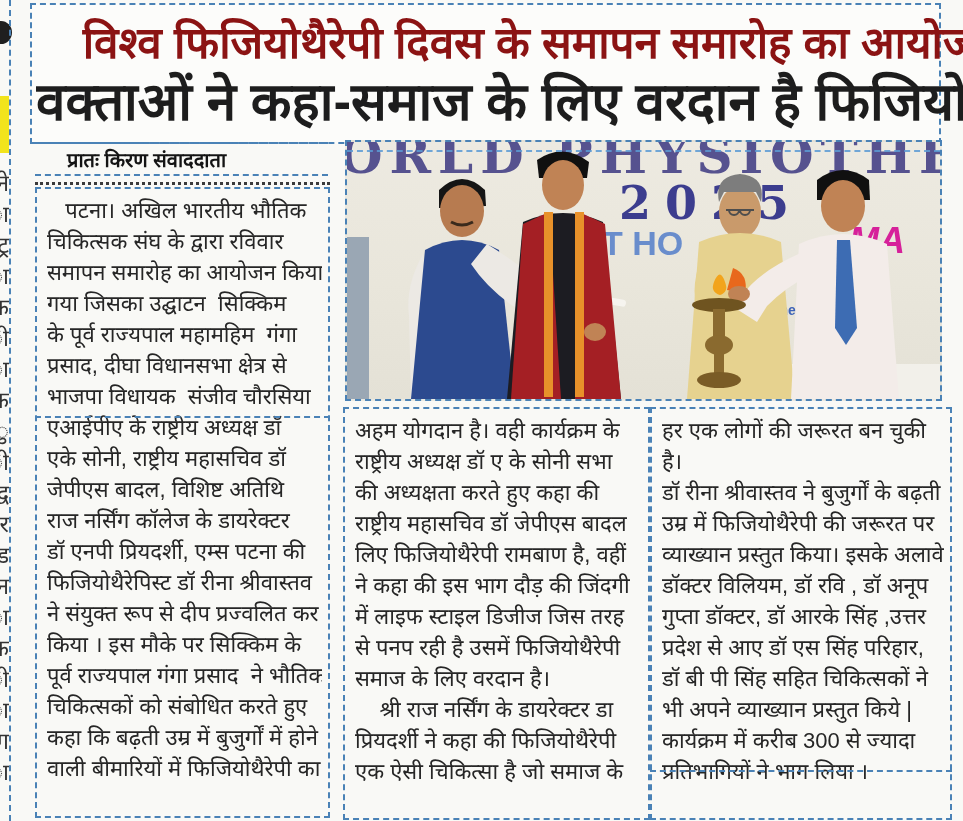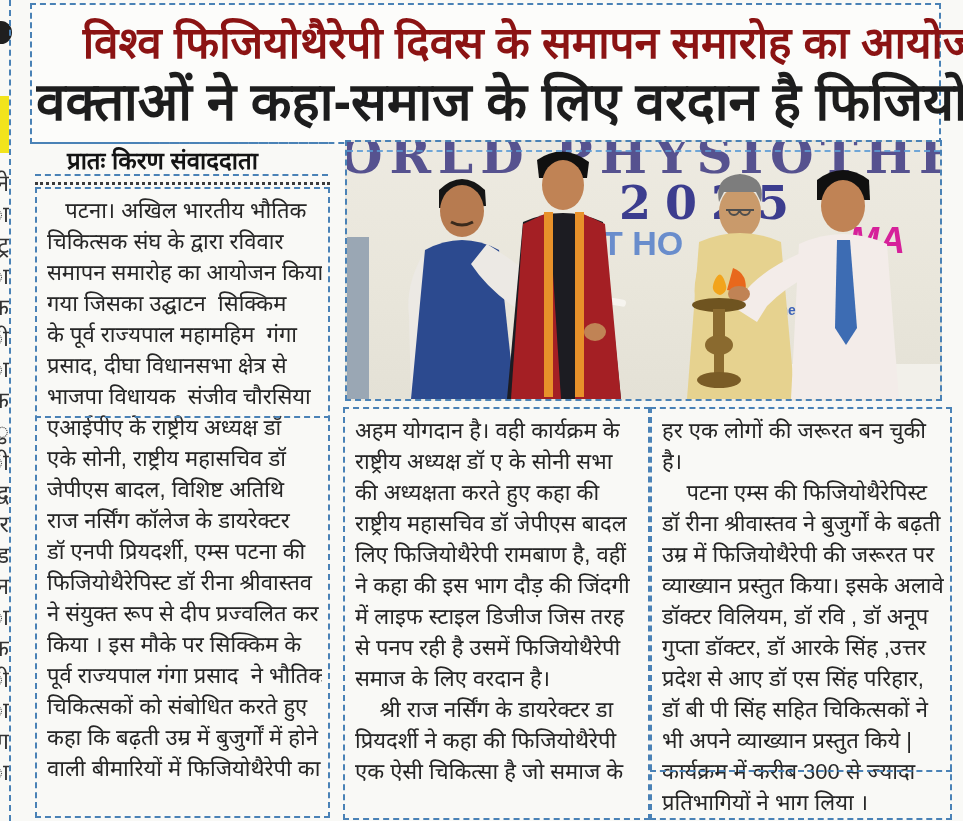--- a/index.html
+++ b/index.html
@@ -35,21 +35,21 @@
     position:absolute;left:4px;top:58px;width:960px;
     font-size:53px;font-weight:700;color:#1d1d1d;
     white-space:nowrap;overflow:hidden;
   }
 
   
   .byline-box{
     position:absolute;left:35px;top:142px;width:293px;height:34px;
     border-top:2px dashed #4a82b6;border-bottom:2px dashed #4a82b6;
     display:flex;align-items:center;
-    font-size:24px;font-weight:700;color:#141414;
+    font-size:20px;font-weight:700;color:#141414;
     padding-left:32px;box-sizing:border-box;
   }
   .dotted-sep{position:absolute;left:35px;top:182px;width:295px;border-top:3px dotted #3a3a3a;}
 
   
   .photo{
     position:absolute;left:345px;top:140px;width:593px;height:257px;
     background:linear-gradient(180deg,#edeae1 0%,#e9e6db 55%,#e4e1d6 100%);
     border:2px dashed #4a82b6;overflow:hidden;
   }
@@ -220,21 +220,20 @@
       <div class="tline">में लाइफ स्टाइल डिजीज जिस तरह</div>
       <div class="tline">से पनप रही है उसमें फिजियोथैरेपी</div>
       <div class="tline">समाज के लिए वरदान है।</div>
       <div class="tline">    श्री राज नर्सिंग के डायरेक्टर डा</div>
       <div class="tline">प्रियदर्शी ने कहा की फिजियोथैरेपी</div>
       <div class="tline">एक ऐसी चिकित्सा है जो समाज के</div>
     </div>
   <div class="col col3">
       <div class="tline">हर एक लोगों की जरूरत बन चुकी</div>
       <div class="tline">है।</div>
-      <div class="tline">    पटना एम्स की फिजियोथैरेपिस्ट</div>
       <div class="tline">डॉ रीना श्रीवास्तव ने बुजुर्गों के बढ़ती</div>
       <div class="tline">उम्र में फिजियोथैरेपी की जरूरत पर</div>
       <div class="tline">व्याख्यान प्रस्तुत किया। इसके अलावे</div>
       <div class="tline">डॉक्टर विलियम, डॉ रवि , डॉ अनूप</div>
       <div class="tline">गुप्ता डॉक्टर, डॉ आरके सिंह ,उत्तर</div>
       <div class="tline">प्रदेश से आए डॉ एस सिंह परिहार,</div>
       <div class="tline">डॉ बी पी सिंह सहित चिकित्सकों ने</div>
       <div class="tline">भी अपने व्याख्यान प्रस्तुत किये |</div>
       <div class="tline">कार्यक्रम में करीब 300 से ज्यादा</div>
       <div class="tline">प्रतिभागियों ने भाग लिया ।</div>

